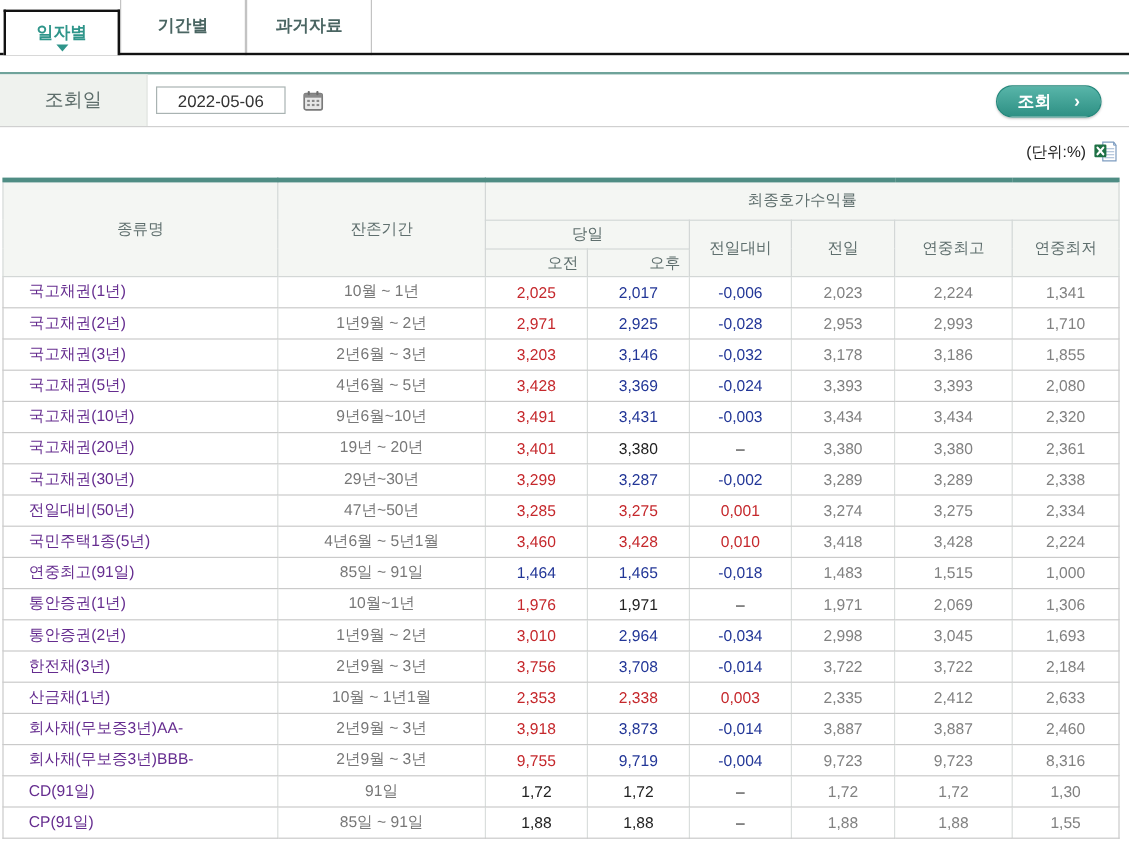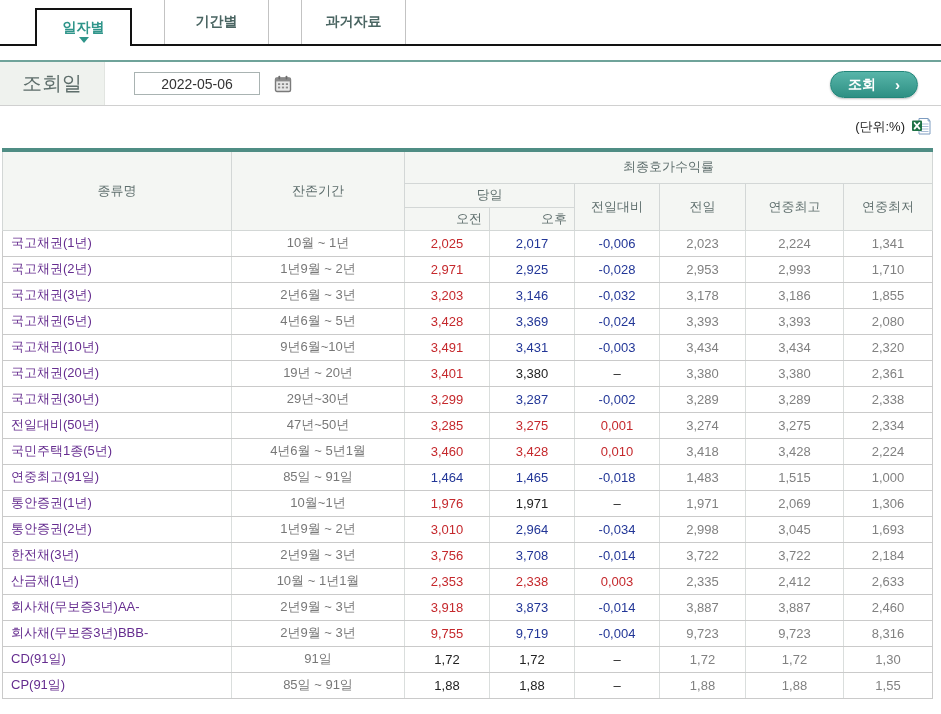--- a/index.html
+++ b/index.html
@@ -7,34 +7,34 @@
     --c-gray:#818181; --c-link:#652c8f;
   }
   *{margin:0;padding:0;box-sizing:border-box;}
   html,body{width:941px;height:714px;background:#fff;overflow:hidden;
     font-family:"Liberation Sans","DejaVu Sans",sans-serif;}
   
   .tabbar{position:relative;height:46px;}
   .tab-line{position:absolute;left:0;right:0;top:44px;height:2px;background:#121212;z-index:2;}
   .tabs{position:absolute;left:3px;top:8px;height:38px;display:flex;align-items:flex-end;}
   .tab{display:flex;align-items:center;justify-content:center;cursor:pointer;
-    background:#fff;font-size:14px;font-weight:bold;margin-left:32px;}
+    background:#fff;font-size:14px;font-weight:bold;}
   .tab.active{position:relative;height:38px;width:97px;border:2px solid #121212;border-bottom:none;
     color:var(--c-accent);z-index:3;}
   .tab.active .tab-arrow{position:absolute;bottom:3px;left:50%;margin-left:-5px;width:0;height:0;
     border-left:5px solid transparent;border-right:5px solid transparent;
     border-top:6px solid var(--c-accent);}
   .tab.inactive{height:49px;width:105px;border:1px solid #c3c3c3;border-bottom:none;
     color:#4a6562;z-index:1;}
   
   .query{position:relative;height:46px;margin-top:14px;border-top:2px solid #6fa39a;
     border-bottom:1px solid #d0d0d0;display:flex;align-items:center;background:#fff;}
-  .query-label{width:105px;align-self:stretch;background:#eff2ee;border-right:1px solid #e2e5e1;
-    display:flex;align-items:center;justify-content:center;color:#5e6e6b;font-size:20px;}
-  .date-input{margin-left:29px;width:126px;height:23px;border:1px solid #a9b3b2;background:#fff;
+  .query-label{width:123px;align-self:stretch;background:#eff2ee;border-right:1px solid #e2e5e1;
+    display:flex;align-items:center;justify-content:center;color:#5e6e6b;font-size:16px;}
+  .date-input{margin-left:7px;width:108px;height:23px;border:1px solid #a9b3b2;background:#fff;
     text-align:center;font-size:14px;color:#333;font-family:inherit;}
   .cal-btn{margin-left:13px;width:20px;height:20px;border:none;background:none;cursor:pointer;
     display:flex;align-items:center;justify-content:center;}
   .search-btn{position:absolute;right:23px;top:9px;width:88px;height:27px;border-radius:14px;
     border:1px solid #23867a;background:linear-gradient(#58b5a9,#2e9084);color:#fff;
     font-weight:bold;font-size:14px;display:flex;align-items:center;justify-content:center;
     gap:19px;cursor:pointer;box-shadow:0 1px 2px rgba(0,0,0,.25);font-family:inherit;}
   .search-btn .chev{font-size:15px;line-height:1;font-weight:bold;margin-top:-1px;}
   
   .units{height:42px;display:flex;justify-content:flex-end;align-items:center;gap:5px;
@@ -43,21 +43,21 @@
   
   table{margin-left:2px;width:930px;border-collapse:collapse;table-layout:fixed;
     border-top:4px solid #4f8d84;}
   th{background:#f4f6f3;color:#5f6f6e;font-weight:normal;font-size:13px;
     border:1px solid #d3d7d6;}
   th.h-final{height:33px;}
   th.h-today{height:24px;}
   th.h-ampm{height:23px;padding-left:44px;}
   td{height:26px;font-size:13px;border:1px solid #cacaca;border-left:1px solid #dadedd;
     border-right:1px solid #dadedd;text-align:center;color:#333;}
-  td:first-child{border-left:1px solid #cacaca;text-align:left;padding-left:8px;}
+  td:first-child{border-left:1px solid #cacaca;text-align:left;padding-left:21px;}
   td:last-child{border-right:1px solid #cacaca;}
   tr.group-sep td{border-top:1px solid #969f9c;}
   .c-name{color:var(--c-link);cursor:pointer;}
   .c-period{color:#777;}
   .v-up{color:var(--c-up);}
   .v-down{color:var(--c-down);}
   .v-flat{color:var(--c-flat);}
   .v-gray{color:var(--c-gray);}
 </style>
 </head>

